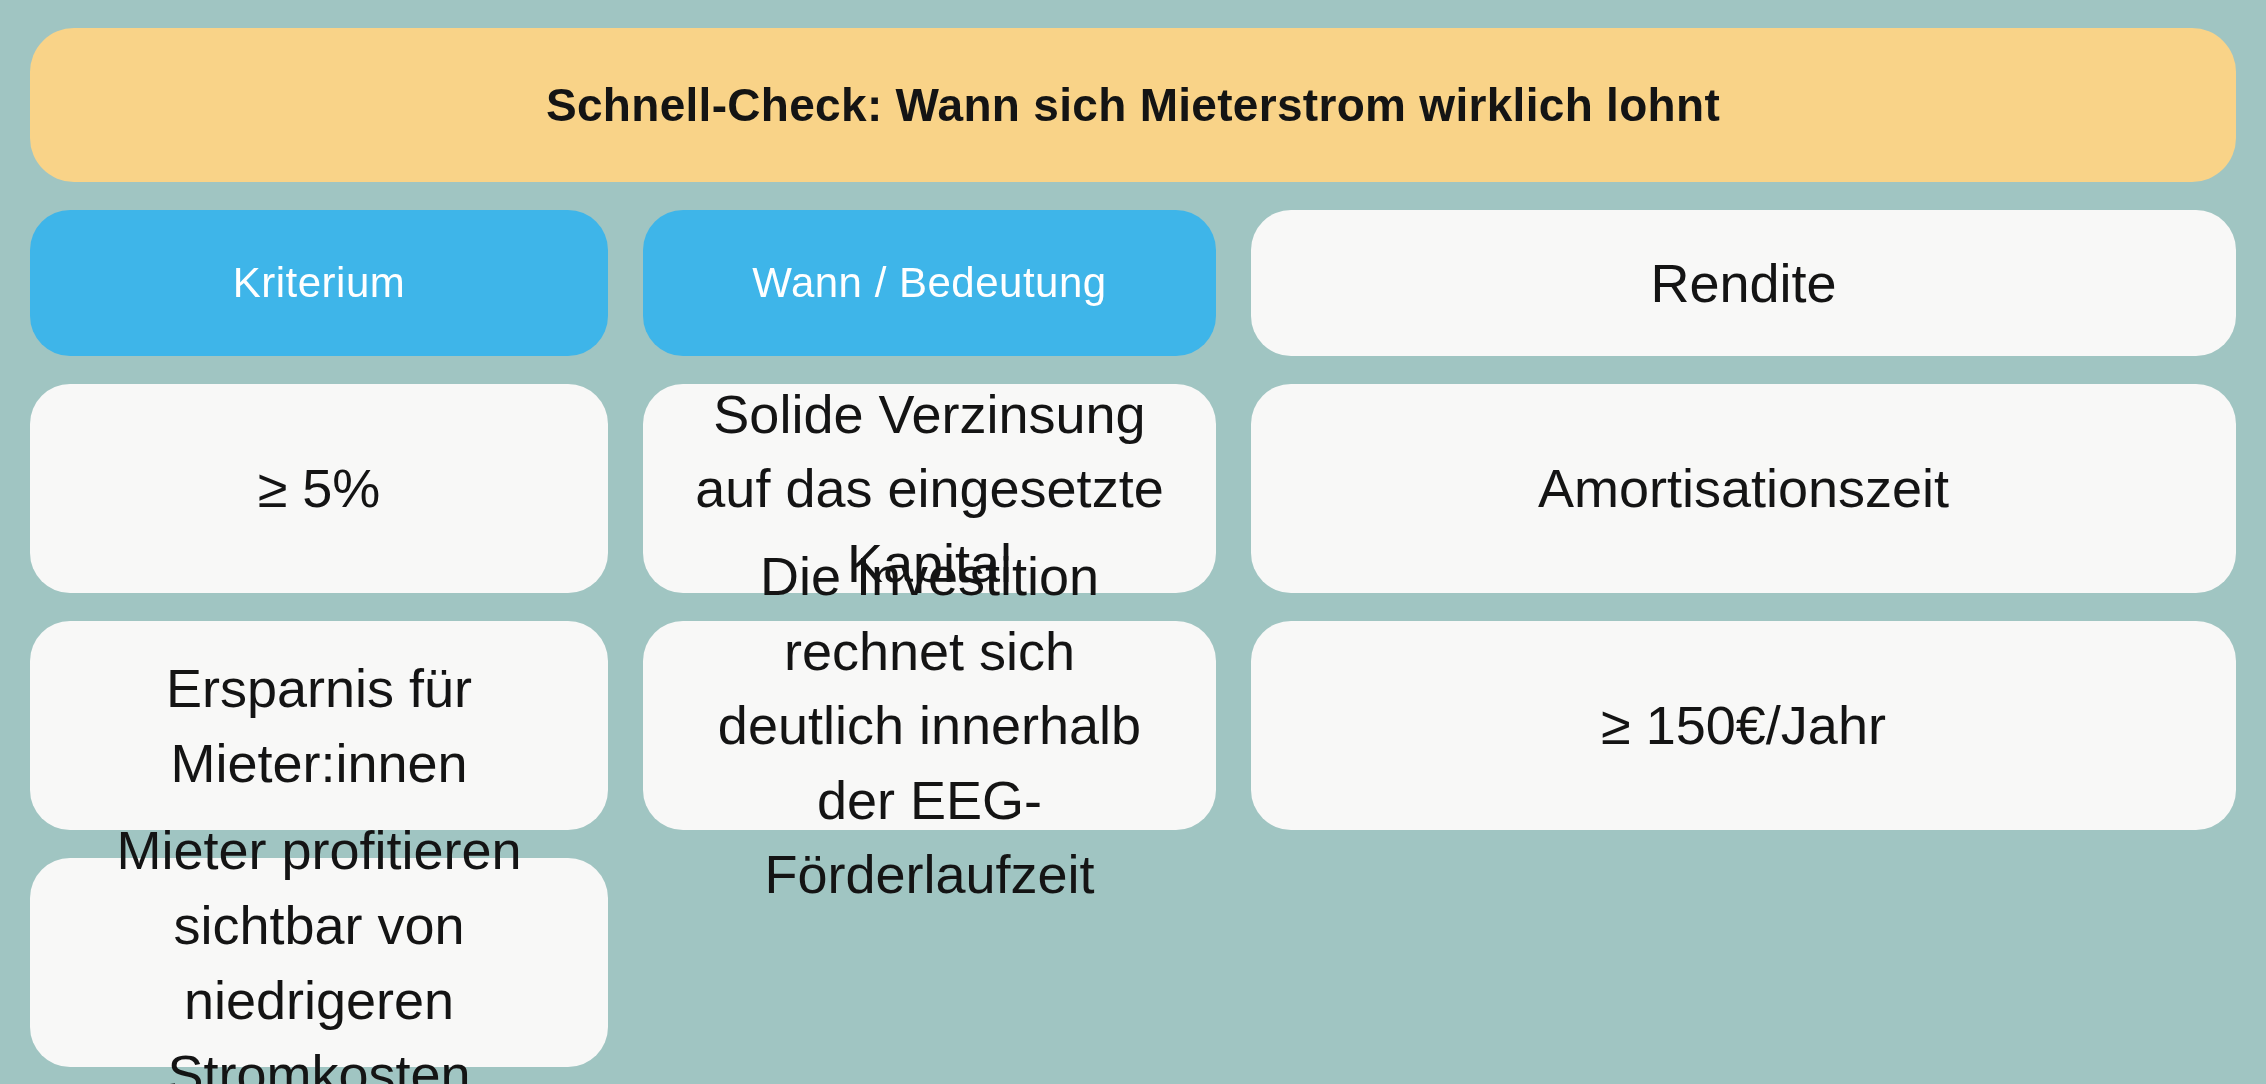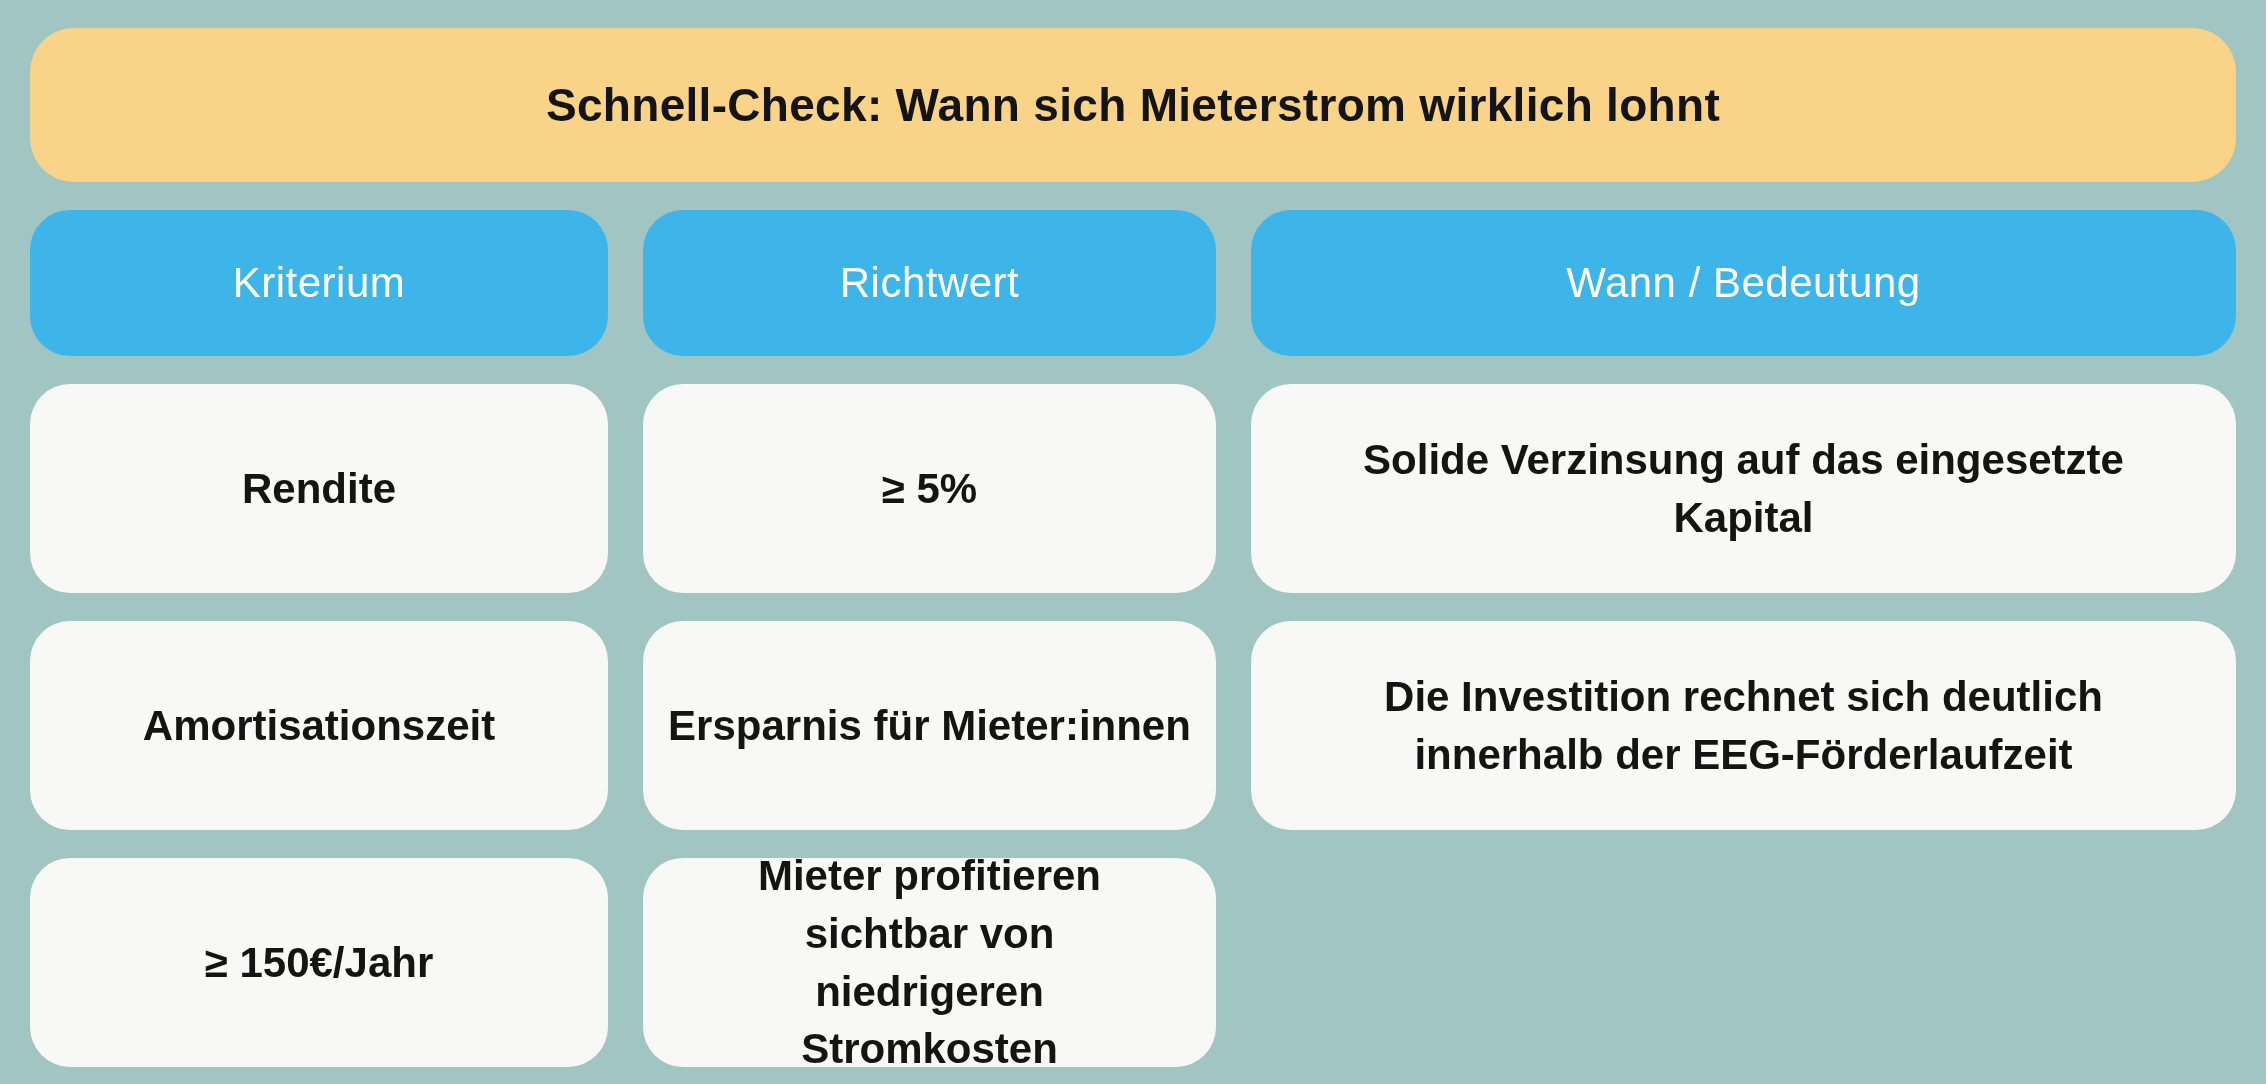--- a/index.html
+++ b/index.html
@@ -62,48 +62,44 @@
   }
   .card{
     background:var(--card-fill);
     border-radius:40px;
     display:flex;
     align-items:center;
     justify-content:center;
     text-align:center;
   }
   .card span{
-    font-size:42px;
+    font-size:54px;
     color:var(--cell-text);
     line-height:1.38;
     display:block;
-    font-weight:bold;
   }
   .card.ziel{
     box-sizing:border-box;
     padding:0 52px;
     justify-content:center;
   }
 </style>
 </head>
 <body>
 
 <div class="canvas">
 
   <div class="banner">
     <span class="title">Schnell-Check: Wann sich Mieterstrom wirklich lohnt</span>
   </div>
 
   <div class="grid">
 
     <div class="pill">
       <span>Kriterium</span>
-    </div>
-    <div class="pill">
-      <span>Richtwert</span>
     </div>
     <div class="pill">
       <span>Wann / Bedeutung</span>
     </div>
 
     <div class="card">
       <span>Rendite</span>
     </div>
     <div class="card">
       <span>≥ 5%</span>

